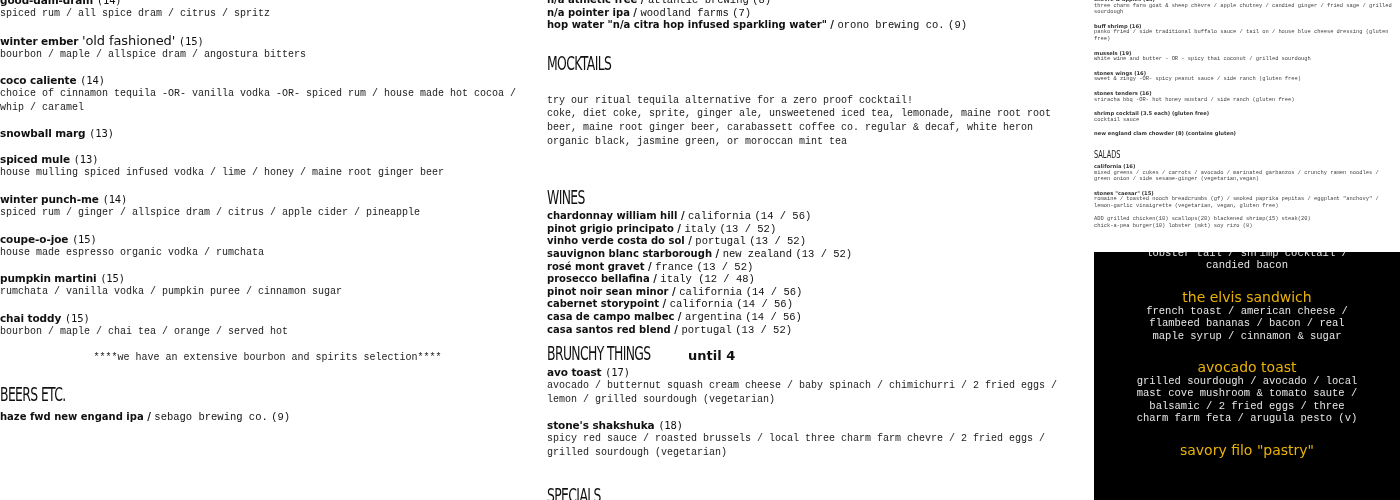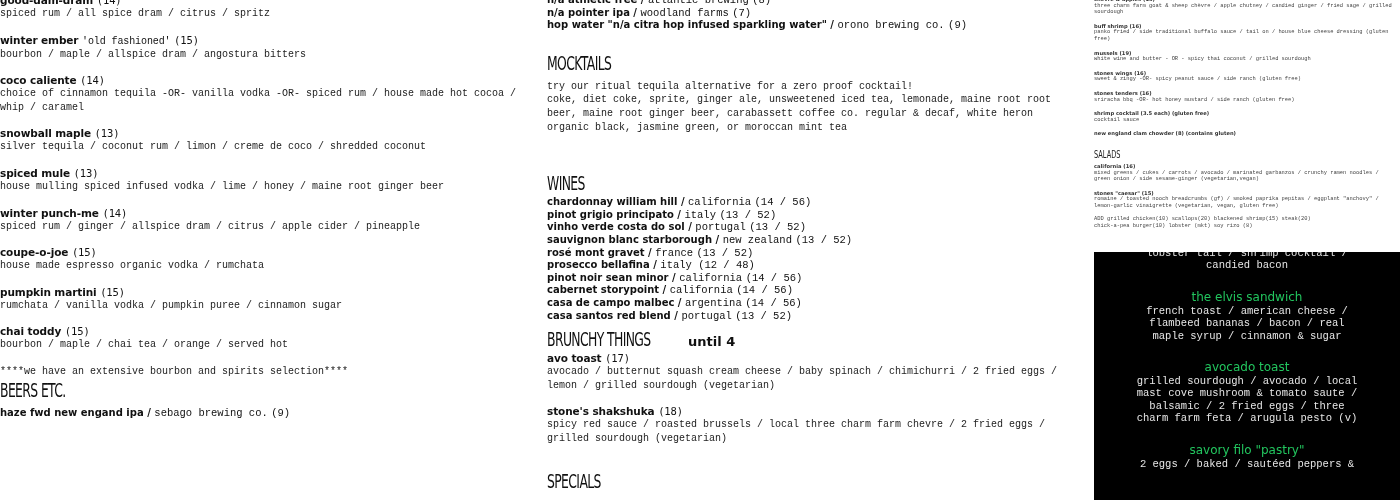--- a/index.html
+++ b/index.html
@@ -1,20 +1,20 @@
 <!DOCTYPE html>
 <html><head>
 <meta charset="utf-8">
 <style>
   html, body { margin:0; padding:0; }
   body { width:1400px; height:500px; overflow:hidden; background:#fff; position:relative; color:#111; }
   .col { position:absolute; top:0; }
   .name { font-family:"DejaVu Sans", sans-serif; font-size:10.5px; font-weight:bold; color:#111; line-height:13px; letter-spacing:-0.1px; }
   .name .price { font-family:"DejaVu Sans Mono", monospace; font-weight:normal; font-size:10.5px; }
-  .name .sub { font-weight:normal; font-size:10px;font-family:Liberation Mono, monospace; }
+  .name .sub { font-weight:normal; font-size:13px; }
   .desc { font-family:"Liberation Mono", monospace; font-size:10px; color:#222; line-height:13.6px; }
   .heading { font-family:"DejaVu Sans", sans-serif; font-weight:normal; font-size:20px; letter-spacing:-1px; transform:scaleX(0.62); transform-origin:left; display:inline-block; color:#111; line-height:22px; }
   .heading-wrap { height:24px; }
   .heading-wrap .aside { font-family:"DejaVu Sans", sans-serif; font-size:13px; font-weight:bold; position:relative; left:-30px; }
   .item { margin-bottom:13px; }
   .line { font-family:"DejaVu Sans", sans-serif; font-size:10px; font-weight:bold; line-height:12.6px; white-space:nowrap; }
   .line .m { font-family:"Liberation Mono", monospace; font-weight:normal; font-size:10.5px; }
 
   
   #col1 { left:0; width:535px; top:-6px; }
@@ -22,21 +22,21 @@
   #col2 { left:547px; width:530px; top:-6px; }
   
   #col3 { left:1094px; width:300px; top:-4px; }
   .s-name { font-family:"DejaVu Sans", sans-serif; font-size:5.2px; font-weight:bold; color:#333; line-height:6.6px; }
   .s-desc { font-family:"Liberation Mono", monospace; font-size:5.4px; color:#444; line-height:6.6px; }
   .s-item { margin-bottom:7px; }
   .s-heading { font-family:"DejaVu Sans", sans-serif; font-size:11px; transform:scaleX(0.6); transform-origin:left; display:inline-block; color:#222; margin:3px 0 2px; }
 
   
   #panel { position:absolute; left:1094px; top:252px; width:306px; height:248px; background:#000; color:#eee; text-align:center; overflow:hidden; }
-  .p-name { font-family:"DejaVu Sans", sans-serif; font-size:12px; color:#22c55e; line-height:15px; }
+  .p-name { font-family:"DejaVu Sans", sans-serif; font-size:14px; color:#eab308; line-height:15px; }
   .p-desc { font-family:"Liberation Mono", monospace; font-size:10.5px; color:#e6e6e6; line-height:12.4px; padding:0 40px; }
   .p-item { margin-bottom:18px; }
 </style>
 </head>
 <body>
 
 <div id="col1" class="col">
   <div id="c1-items">
       <div class="item">
         <div class="name"><span>good-dam-dram</span> <span class="price">(14)</span></div>
@@ -44,22 +44,21 @@
       </div>
       <div class="item">
         <div class="name"><span>winter ember</span> <span class="sub">'old fashioned'</span> <span class="price">(15)</span></div>
         <div class="desc">bourbon / maple / allspice dram / angostura bitters</div>
       </div>
       <div class="item">
         <div class="name"><span>coco caliente</span> <span class="price">(14)</span></div>
         <div class="desc">choice of cinnamon tequila -OR- vanilla vodka -OR- spiced rum / house made hot cocoa / whip / caramel</div>
       </div>
       <div class="item">
-        <div class="name"><span>snowball maple</span> <span class="price">(13)</span></div>
-        <div class="desc">silver tequila / coconut rum / limon / creme de coco / shredded coconut</div>
+        <div class="name"><span>snowball marg</span> <span class="price">(13)</span></div>
       </div>
       <div class="item">
         <div class="name"><span>spiced mule</span> <span class="price">(13)</span></div>
         <div class="desc">house mulling spiced infused vodka / lime / honey / maine root ginger beer</div>
       </div>
       <div class="item">
         <div class="name"><span>winter punch-me</span> <span class="price">(14)</span></div>
         <div class="desc">spiced rum / ginger / allspice dram / citrus / apple cider / pineapple</div>
       </div>
       <div class="item">
@@ -68,40 +67,40 @@
       </div>
       <div class="item">
         <div class="name"><span>pumpkin martini</span> <span class="price">(15)</span></div>
         <div class="desc">rumchata / vanilla vodka / pumpkin puree / cinnamon sugar</div>
       </div>
       <div class="item">
         <div class="name"><span>chai toddy</span> <span class="price">(15)</span></div>
         <div class="desc">bourbon / maple / chai tea / orange / served hot</div>
       </div>
     </div>
-  <div class="desc" style="">****we have an extensive bourbon and spirits selection****</div>
+  <div class="desc" style="margin-bottom:18px;text-align:center;">****we have an extensive bourbon and spirits selection****</div>
   <div class="heading-wrap">
     <span class="heading">BEERS ETC.</span>
   </div>
   <div id="c1-beers" style="margin-top:4px;">
       <div class="line"><span>haze fwd new engand ipa /</span> <span class="m">sebago brewing co.</span> <span class="m">(9)</span></div>
     </div>
 </div>
 
 <div id="col2" class="col">
   <div id="c2-na">
       <div class="line"><span>n/a athletic free /</span> <span class="m">atlantic brewing</span> <span class="m">(8)</span></div>
       <div class="line"><span>n/a pointer ipa /</span> <span class="m">woodland farms</span> <span class="m">(7)</span></div>
       <div class="line"><span>hop water "n/a citra hop infused sparkling water" /</span> <span class="m">orono brewing co.</span> <span class="m">(9)</span></div>
     </div>
   <div style="height:20px"></div>
   <div class="heading-wrap">
     <span class="heading">MOCKTAILS</span>
   </div>
-  <div class="desc" style="margin-top:4px;">try our ritual tequila alternative for a zero proof cocktail!</div>
+  <div class="desc" style="margin-top:18px;">try our ritual tequila alternative for a zero proof cocktail!</div>
   <div class="desc">coke, diet coke, sprite, ginger ale, unsweetened iced tea, lemonade, maine root root beer, maine root ginger beer, carabassett coffee co. regular &amp; decaf, white heron organic black, jasmine green, or moroccan mint tea</div>
   <div style="height:38px"></div>
   <div class="heading-wrap">
     <span class="heading">WINES</span>
   </div>
   <div id="c2-wines">
       <div class="line"><span>chardonnay william hill /</span> <span class="m">california</span> <span class="m">(14 / 56)</span></div>
       <div class="line"><span>pinot grigio principato /</span> <span class="m">italy</span> <span class="m">(13 / 52)</span></div>
       <div class="line"><span>vinho verde costa do sol /</span> <span class="m">portugal</span> <span class="m">(13 / 52)</span></div>
       <div class="line"><span>sauvignon blanc starborough /</span> <span class="m">new zealand</span> <span class="m">(13 / 52)</span></div>
@@ -189,16 +188,15 @@
       <div class="p-item">
         <div class="p-name">the elvis sandwich</div>
         <div class="p-desc">french toast / american cheese / flambeed bananas / bacon / real maple syrup / cinnamon &amp; sugar</div>
       </div>
       <div class="p-item">
         <div class="p-name">avocado toast</div>
         <div class="p-desc">grilled sourdough / avocado / local mast cove mushroom &amp; tomato saute / balsamic / 2 fried eggs / three charm farm feta / arugula pesto (v)</div>
       </div>
       <div class="p-item">
         <div class="p-name">savory filo "pastry"</div>
-        <div class="p-desc">2 eggs / baked / sautéed peppers &amp;</div>
       </div>
     </div>
 </div>
 
 </body></html>

